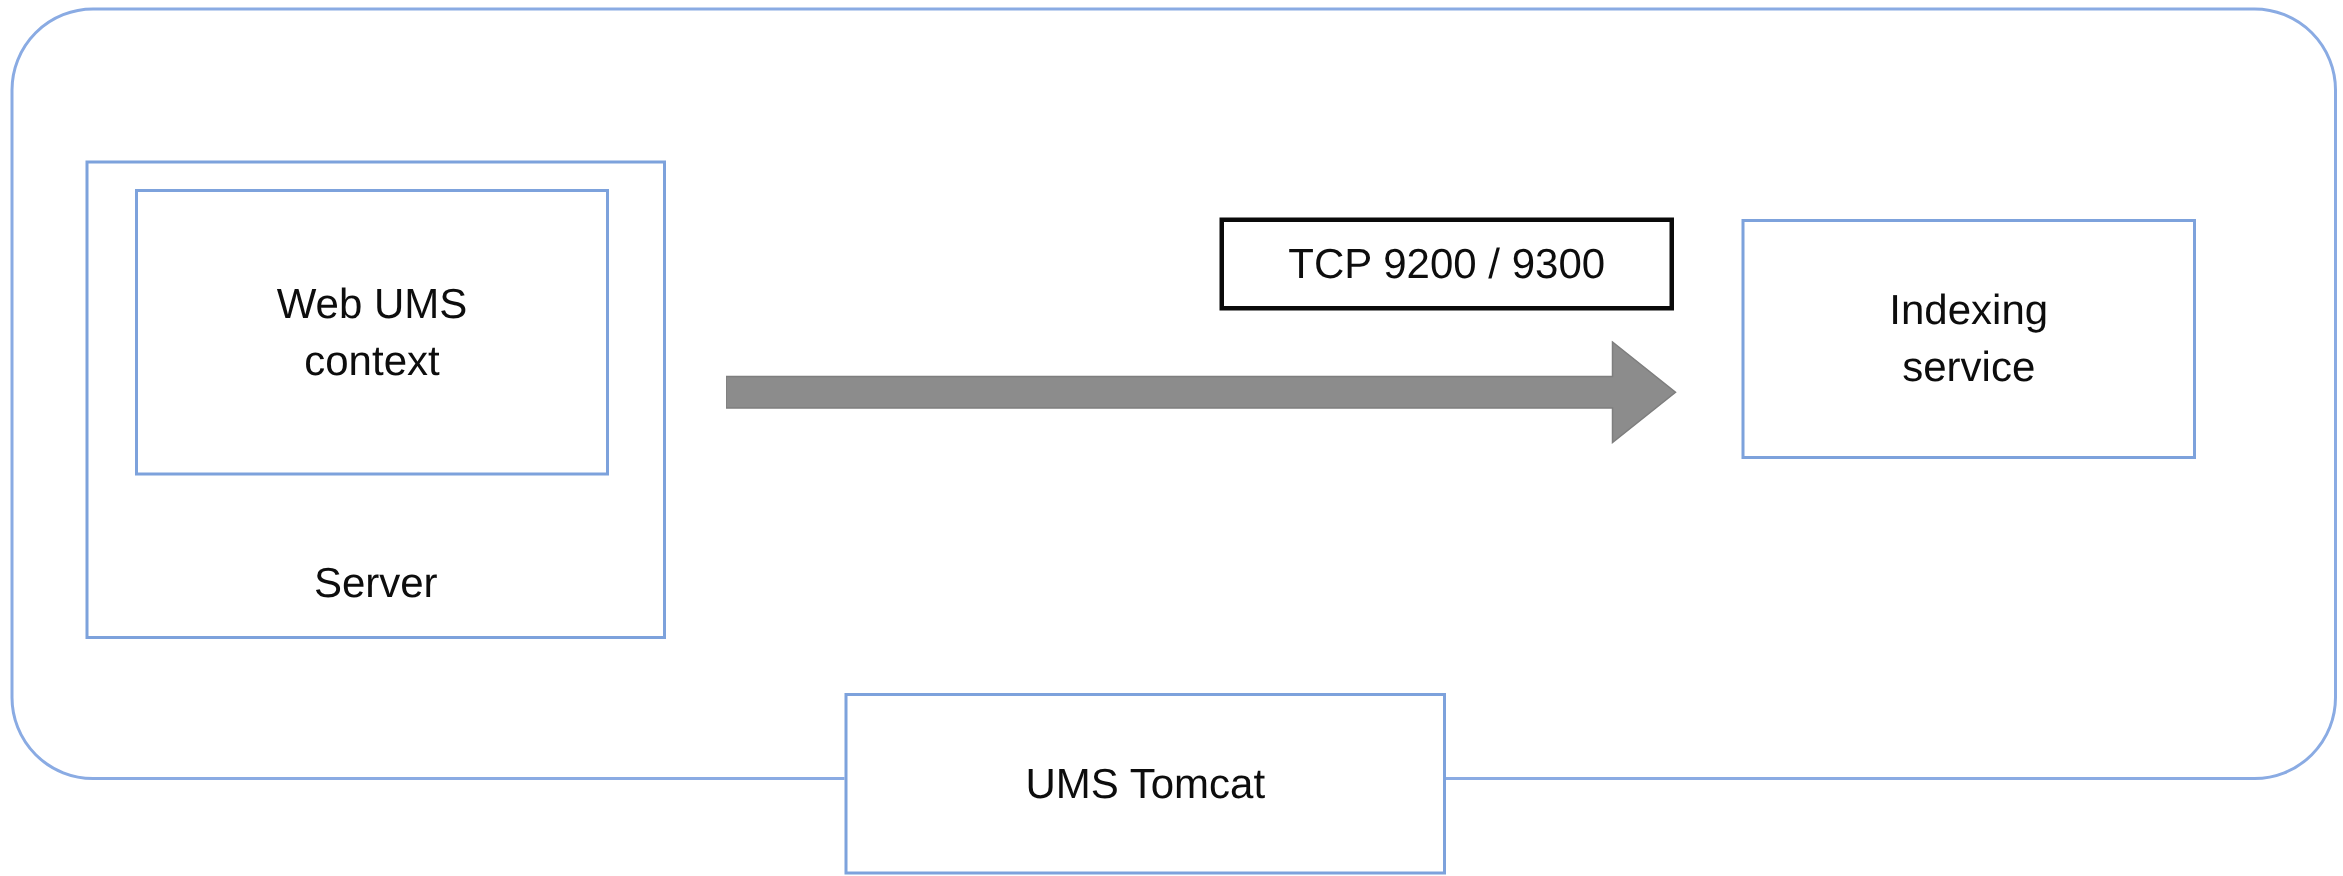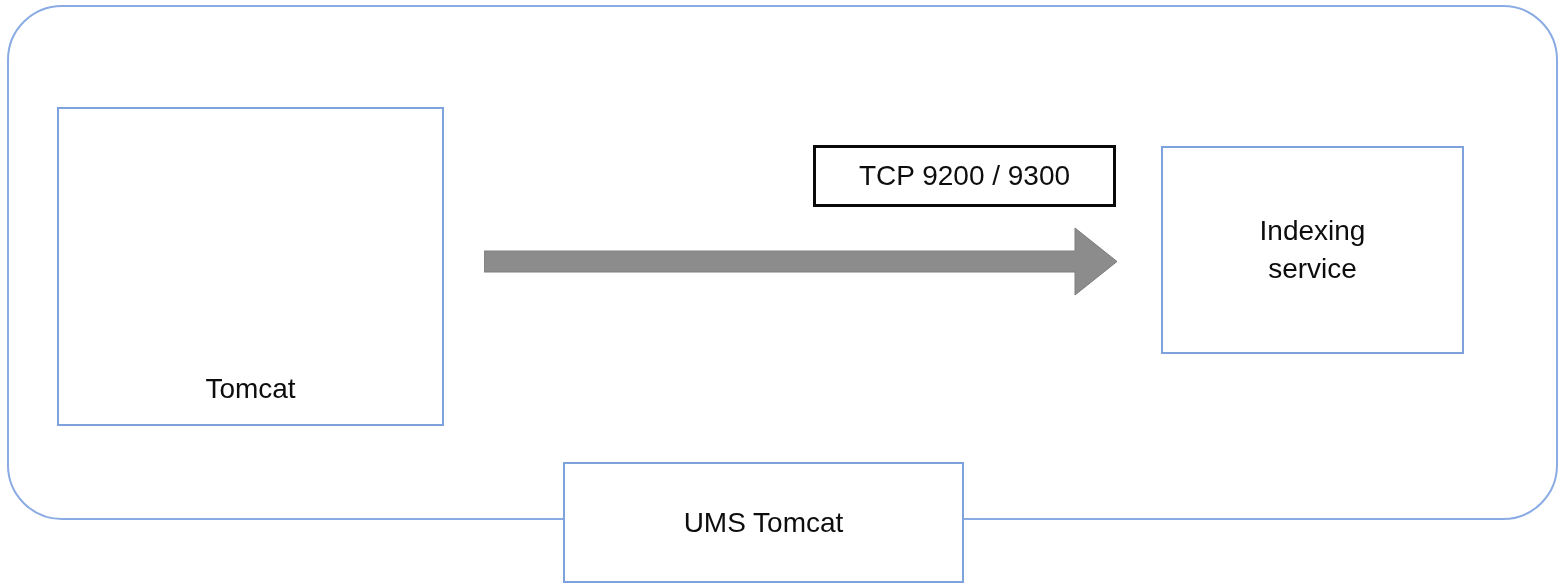--- a/index.html
+++ b/index.html
@@ -67,21 +67,21 @@
     background: #ffffff;
     display: flex;
     align-items: center;
     justify-content: center;
   }
 
   .indexing-box {
     left: 1161px;
     top: 146px;
     width: 303px;
-    height: 208px;
+    height: 160px;
     display: flex;
     align-items: center;
     justify-content: center;
   }
 
   .ums-server-box {
     left: 563px;
     top: 462px;
     width: 401px;
     height: 121px;
@@ -116,21 +116,25 @@
     justify-content: center;
     z-index: 2;
   }
 </style>
 </head>
 <body>
 
 <div class="outer-container"></div>
 
 <div class="node tomcat-box">
-  <div class="label tomcat-label">Tomcat</div>
+  <div class="web-ums-box">
+    <div class="label">Web UMS
+context</div>
+  </div>
+  <div class="label tomcat-label">Server</div>
 </div>
 
 <svg class="flow-arrow" viewBox="0 0 634 69" xmlns="http://www.w3.org/2000/svg" aria-hidden="true">
   <polygon points="0,24 591,24 591,1 633,34.5 591,68 591,45 0,45" style="fill:var(--arrow-fill, #8c8c8c); stroke:var(--arrow-stroke, #7e7e7e); stroke-width:1"></polygon>
 </svg>
 
 <div class="tcp-label-box">
   <div class="label">TCP 9200 / 9300</div>
 </div>
 

